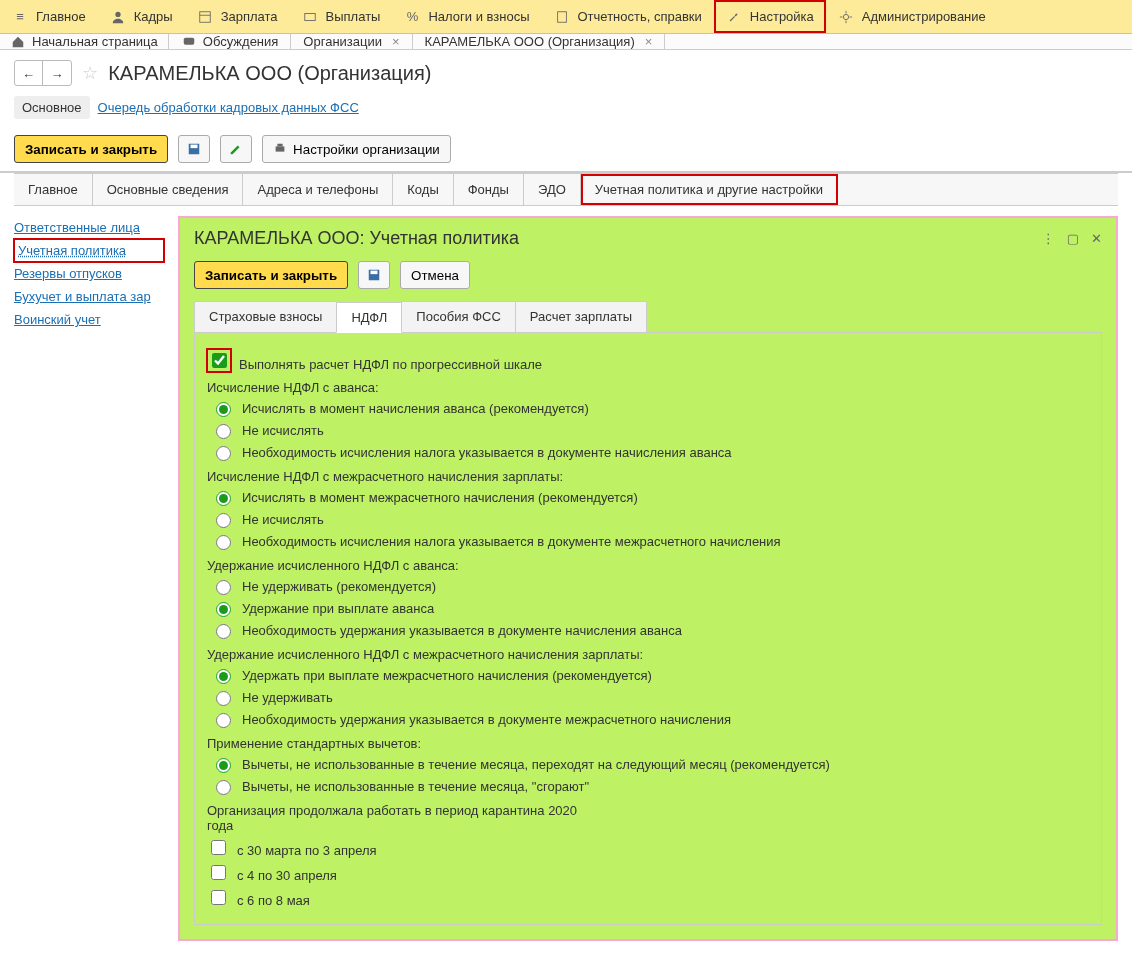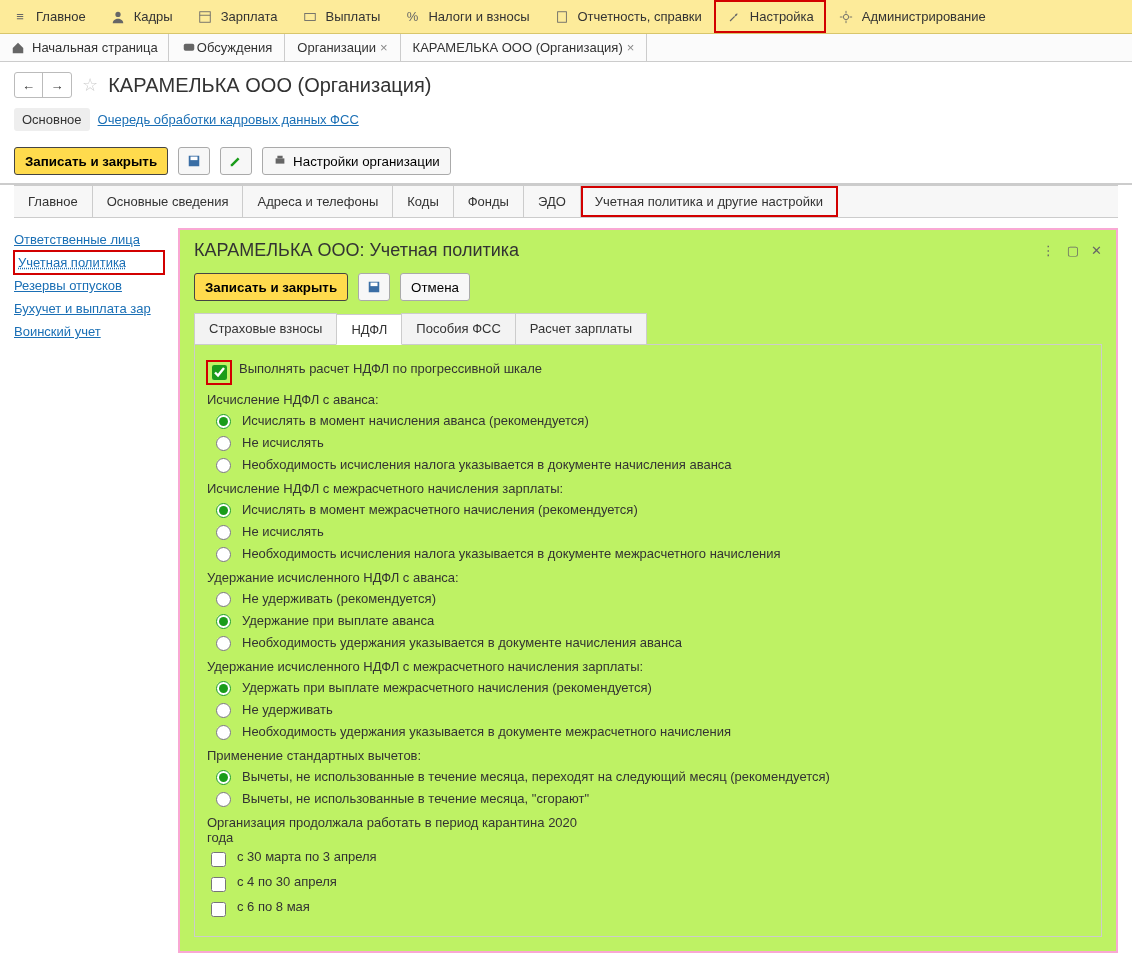--- a/index.html
+++ b/index.html
@@ -1,23 +1,23 @@
 <!DOCTYPE html>
 <html><head>
 <meta charset="utf-8">
 <style>
   * { box-sizing: border-box; font-family: Arial, sans-serif; }
   body { margin: 0; background: #fff; font-size: 13px; color: #333; }
   .topbar { background: #fdeb9a; display: flex; align-items: stretch; height: 34px; border-bottom: 1px solid #d8c66b; }
   .top-item { display: flex; align-items: center; padding: 0 12px; gap: 8px; cursor: pointer; }
   .top-item.highlight { outline: 2px solid #d20000; outline-offset: -2px; }
   .top-icon { width: 16px; height: 16px; display: inline-flex; align-items: center; justify-content: center; color: #666; }
-  .tabbar { display: flex; align-items: center; height: 28px; border-bottom: 1px solid #ccc; background: #fbfbfb; }
+  .tabbar { display: flex; align-items: center; height: 16px; border-bottom: 1px solid #ccc; background: #fbfbfb; }
   .tab-home { padding: 0 10px; border-right: 1px solid #ccc; height: 100%; display: flex; align-items: center; gap: 6px; }
-  .tab { padding: 0 12px; height: 100%; display: flex; align-items: center; border-right: 1px solid #ccc; cursor: pointer; }
+  .tab { padding: 0 12px; height: 100%; display: flex; align-items: center; gap: 6px; border-right: 1px solid #ccc; cursor: pointer; }
   .tab .close { color: #888; margin-left: 4px; }
   .page-head { display: flex; align-items: center; padding: 10px 14px; gap: 10px; }
   .nav-btns { display: flex; border: 1px solid #bbb; border-radius: 3px; }
   .nav-btn { width: 28px; height: 24px; display: flex; align-items: center; justify-content: center; border-right: 1px solid #bbb; }
   .nav-btn:last-child { border-right: none; }
   .star { color: #ccc; font-size: 18px; }
   .page-title { font-size: 20px; color: #333; }
   .sub-nav { display: flex; gap: 8px; padding: 0 14px 8px; align-items: center; font-size: 13px; }
   .sub-nav .active { background: #eee; padding: 4px 8px; border-radius: 3px; }
   .sub-nav a { color: #1a6fb5; text-decoration: underline; }
@@ -36,21 +36,21 @@
   .panel { flex: 1; border: 2px solid #f9a8d4; background: #bef264; }
   .panel-head { display: flex; justify-content: space-between; align-items: center; padding: 10px 14px 4px; }
   .panel-title { font-size: 18px; }
   .panel-ctrls { display: flex; gap: 12px; color: #666; }
   .panel-ctrls span { cursor: pointer; }
   .panel-body { padding: 0 14px 14px; }
   .inner-tabs { display: flex; border-bottom: 1px solid #ccc; margin-top: 4px; }
   .inner-tab { padding: 7px 14px; border: 1px solid transparent; border-bottom: none; cursor: pointer; background: #f3f3f3; border-color:#ccc; margin-right:-1px; }
   .inner-tab.active { background: #fff; border: 1px solid #ccc; border-bottom-color: #fff; position: relative; top: 1px; }
   .form-area { border: 1px solid #ccc; border-top: none; padding: 12px; }
-  .chk-row { display: flex; align-items: flex-start; gap: 8px; margin: 4px 0; }
+  .chk-row { display: flex; align-items: flex-end; gap: 8px; margin: 4px 0; }
   .chk-row label { cursor: pointer; }
   .chk-hl { outline: 2px solid #d20000; outline-offset: -1px; padding: 1px; }
   .grp-title { margin: 8px 0 4px; color: #333; }
   .radio-row { display: flex; align-items: center; gap: 8px; margin: 4px 0 4px 4px; }
   input[type=radio] { accent-color: #1a9c1a; width:15px; height:15px; }
   input[type=checkbox] { accent-color: #1a9c1a; width:15px; height:15px; }
   svg { display:block; }
 </style>
 </head>
 <body>

